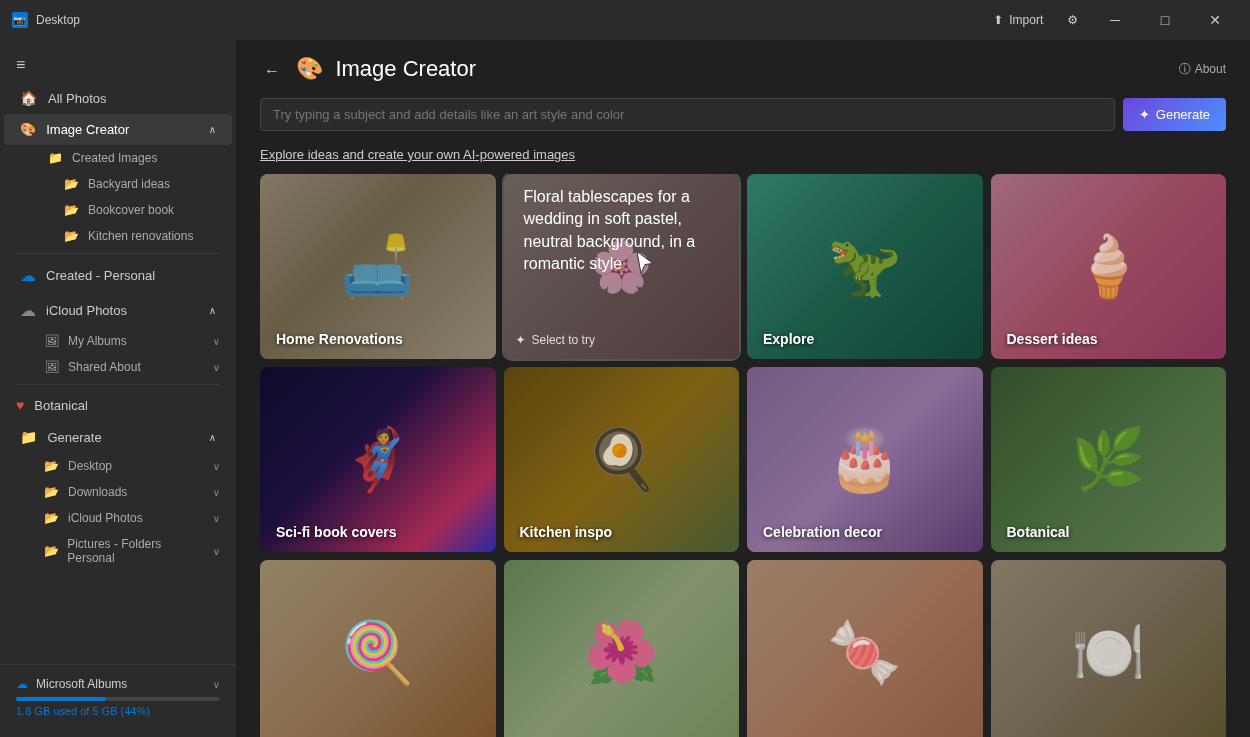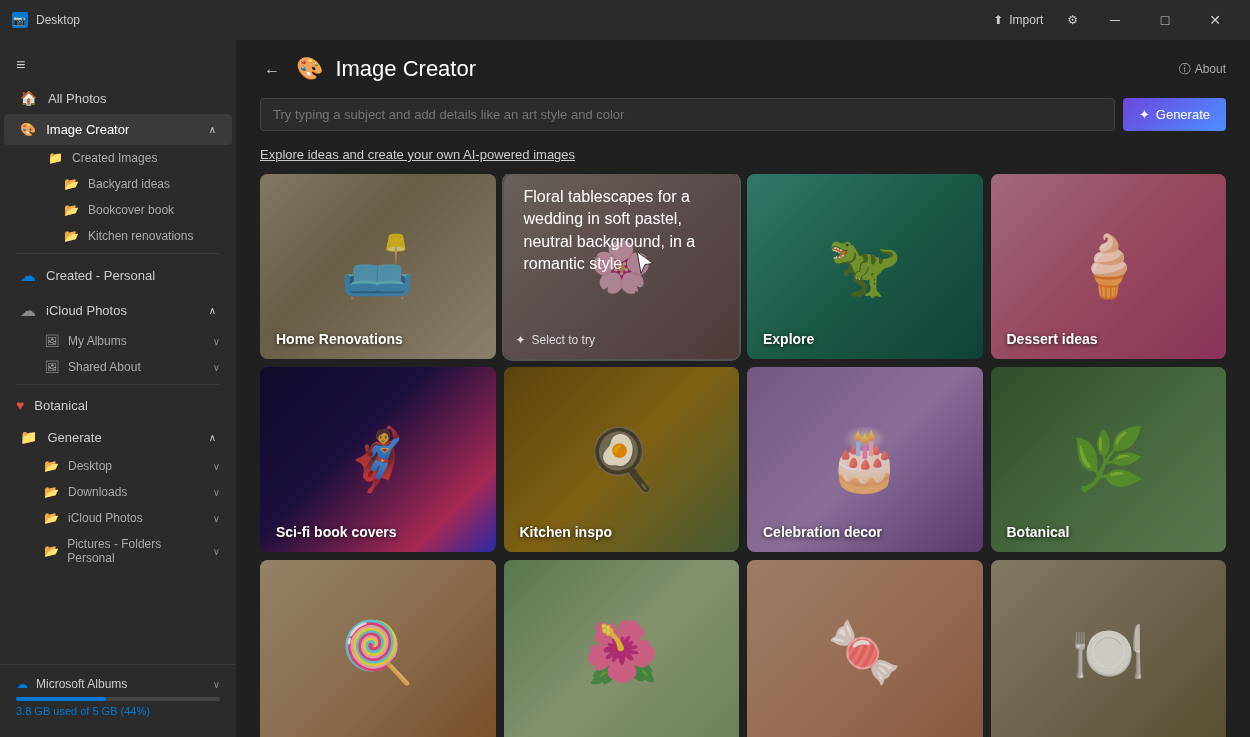--- a/index.html
+++ b/index.html
@@ -301,21 +301,21 @@
 
     <div class="sidebar-storage">
       <div class="storage-label">
         <span style="color:#0078d4;">☁</span>
         <span>Microsoft Albums</span>
         <span style="margin-left:auto;font-size:10px;color:#888;">∨</span>
       </div>
       <div class="storage-bar-track">
         <div class="storage-bar-fill"></div>
       </div>
-      <div class="storage-sub">3.8 GB used of 5 GB (44%)</div>
+      <div class="storage-sub">1.8 GB used of 5 GB (44%)</div>
     </div>
   </div>
 
   <div class="main-content">
 
     <div class="content-header">
       <span class="back-btn">←</span>
       <span class="page-icon">🎨</span>
       <span class="page-title">Image Creator</span>
       <div class="about-link">

